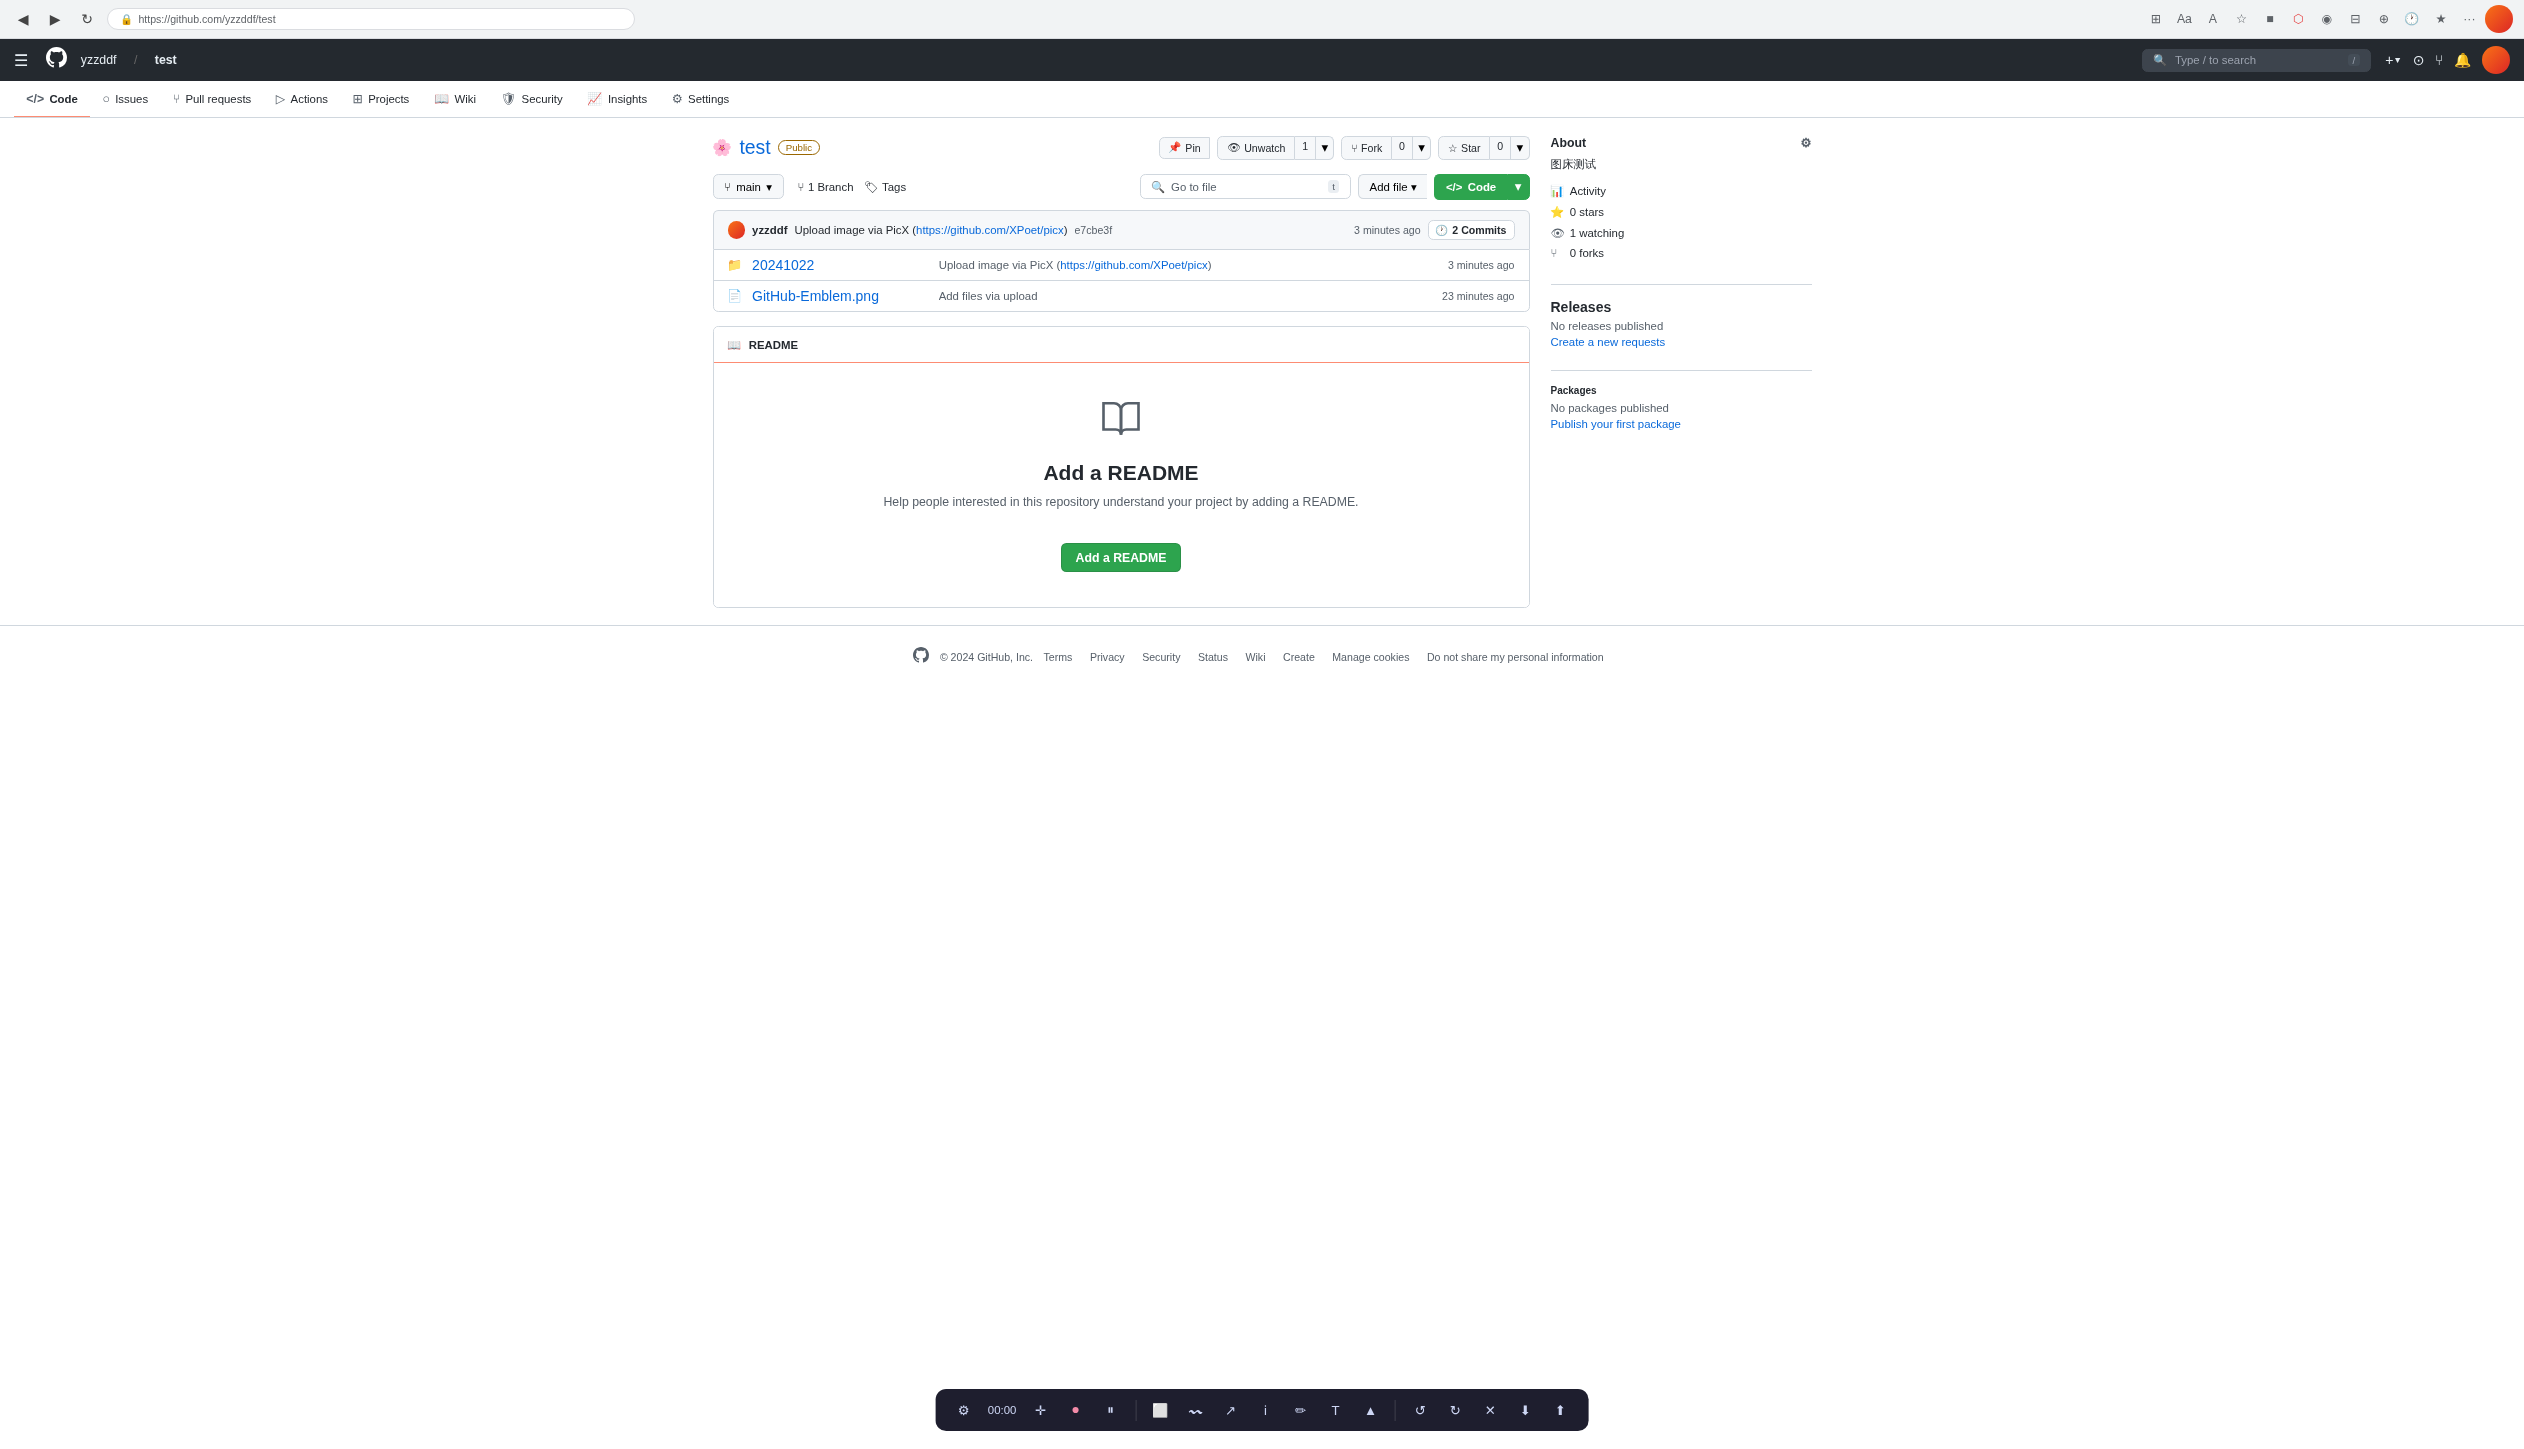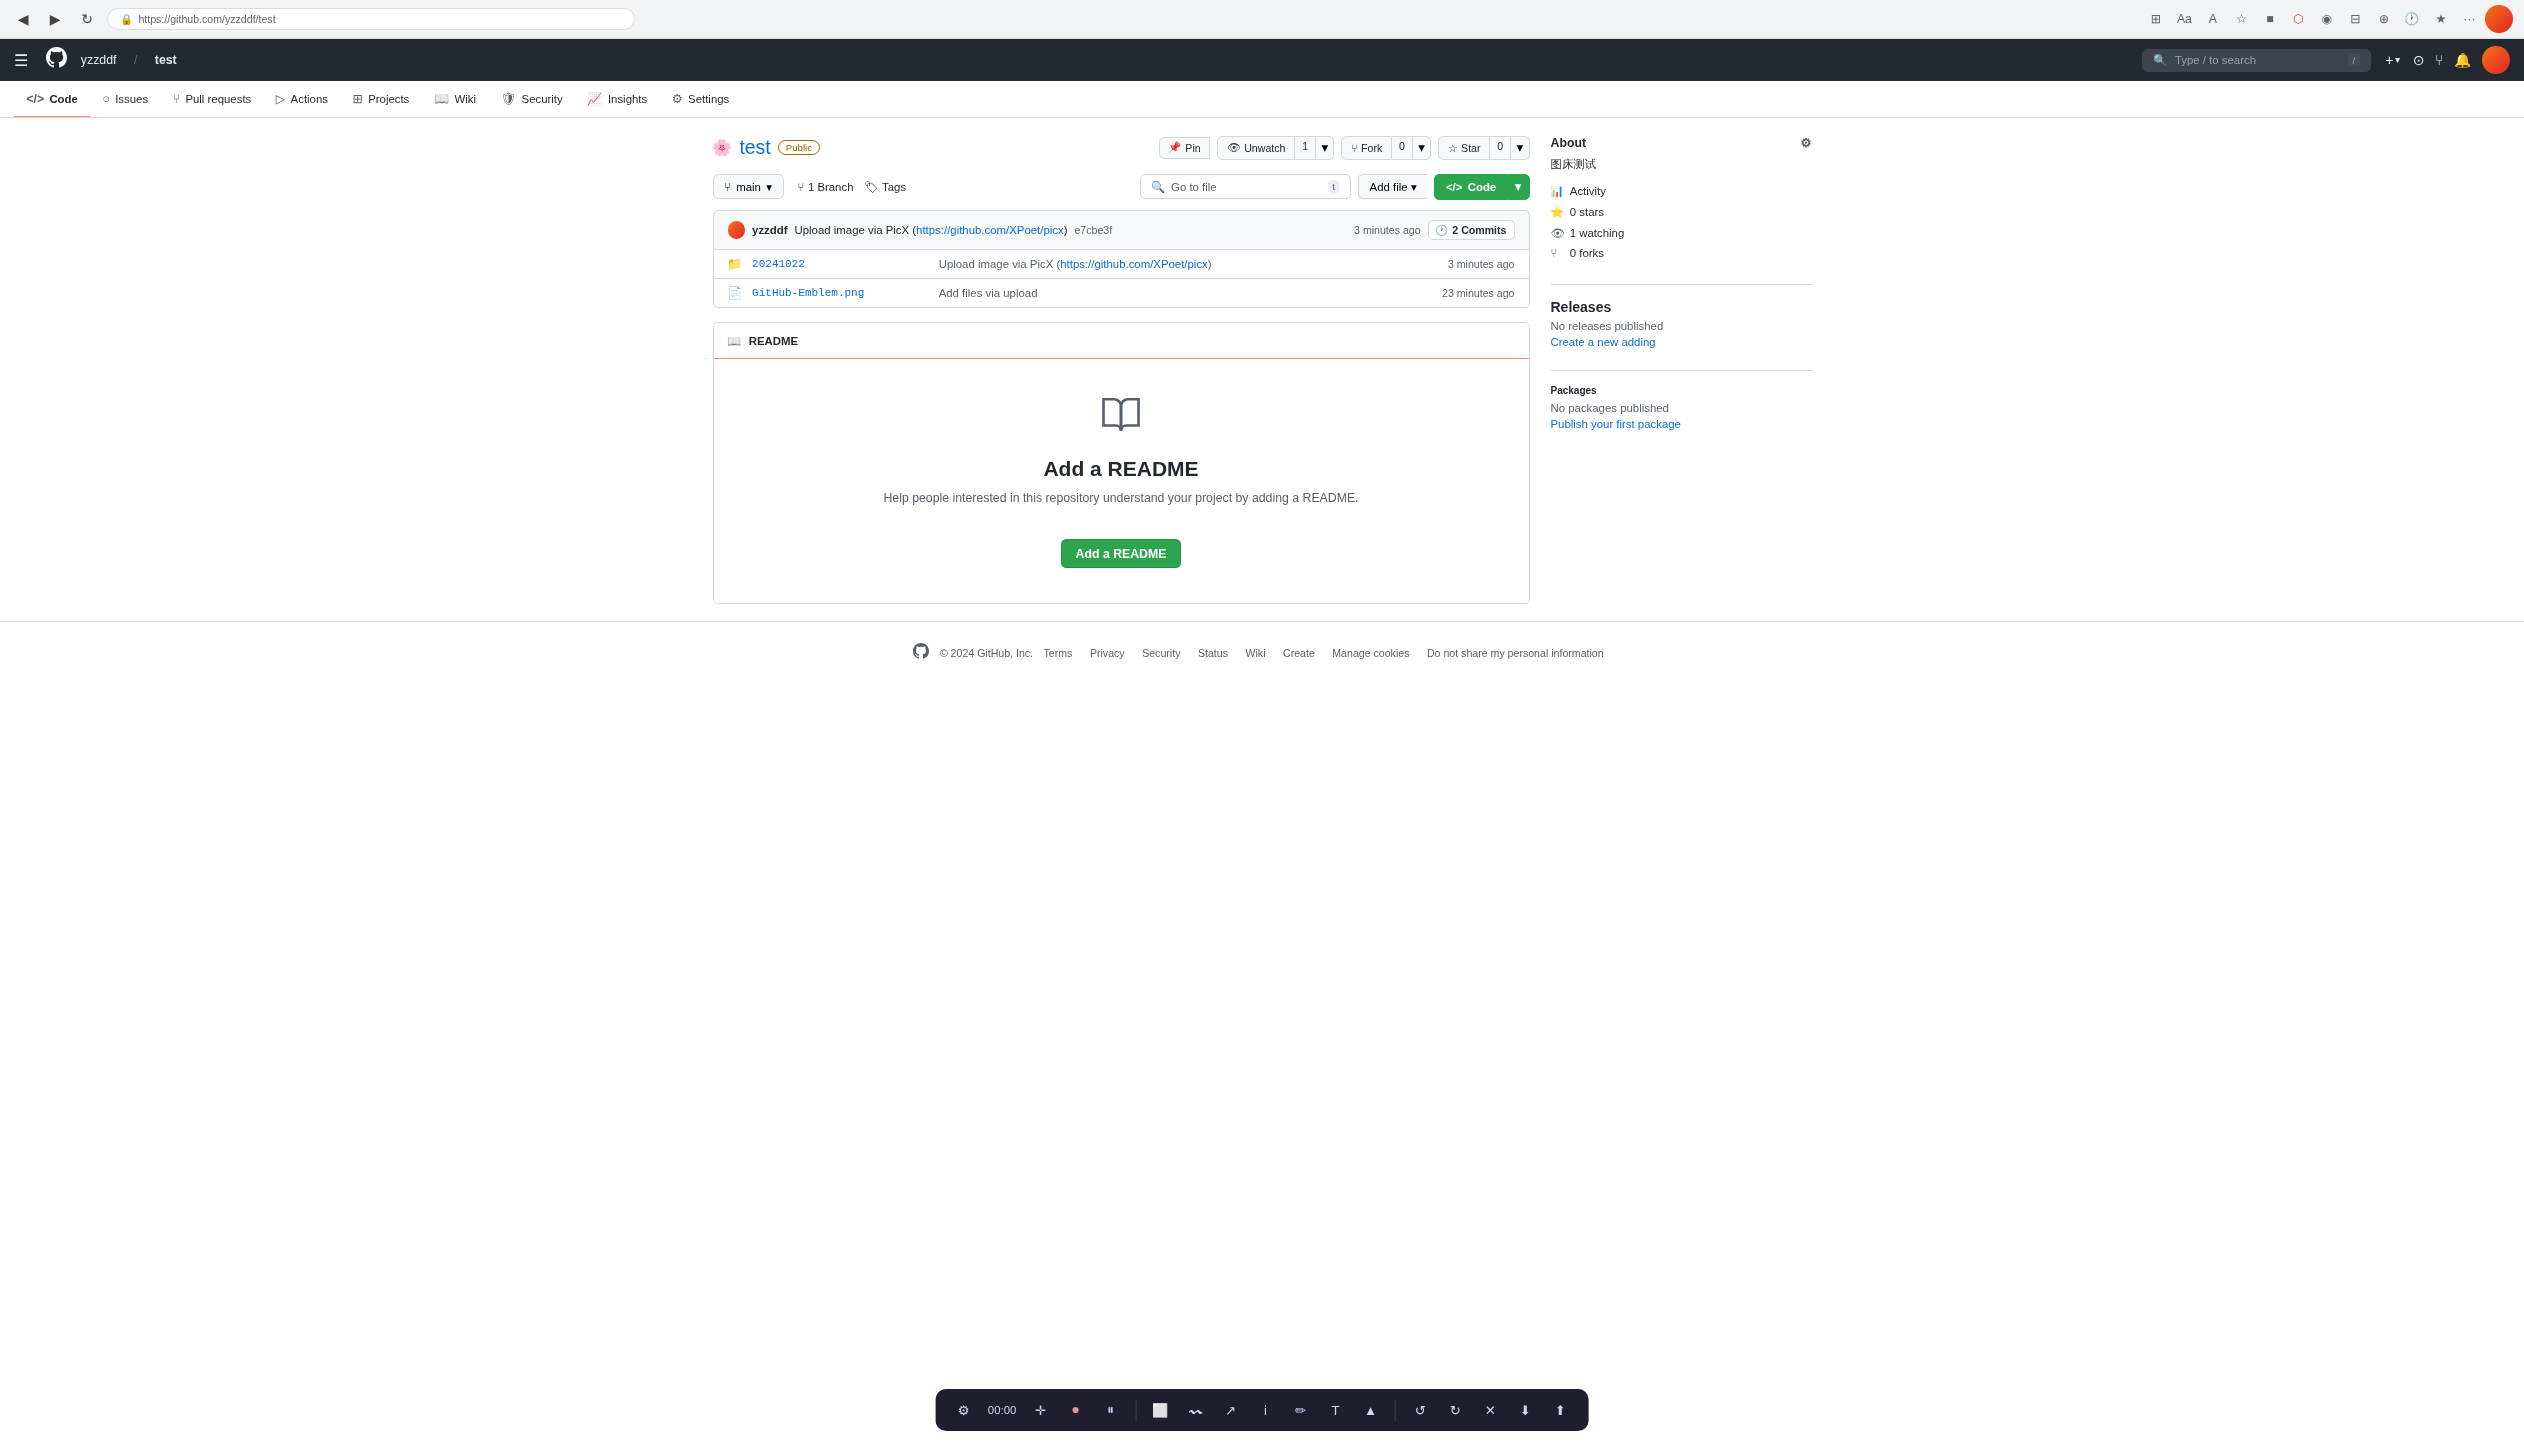--- a/index.html
+++ b/index.html
@@ -315,27 +315,26 @@
       display: flex;
       align-items: center;
       padding: 7px 14px;
       border-top: 0.9px solid #d0d7de;
       gap: 10.6px;
     }
     .file-row:first-child { border-top: none; }
     .file-icon { color: #57606a; font-size: 12.3px; width: 14px; flex-shrink: 0; }
     .file-icon.folder { color: #54aeff; }
     .file-name {
-      font-size: 11px;
+      font-size: 14px;
       color: #0969da;
       cursor: pointer;
       text-decoration: none;
       flex: 0 0 176px;
       min-width: 0;
-      font-family: Liberation Mono, monospace;
     }
     .file-commit-msg {
       font-size: 11.4px;
       color: #57606a;
       flex: 1;
       white-space: nowrap;
       overflow: hidden;
       text-overflow: ellipsis;
     }
     .file-commit-msg a { color: #0969da; text-decoration: none; }
@@ -770,21 +769,21 @@
           <span>0 forks</span>
         </li>
       </ul>
     </div>
 
     <hr class="sidebar-divider">
 
     <div class="sidebar-section">
       <div class="sidebar-releases-title">Releases</div>
       <p class="sidebar-no-releases">No releases published</p>
-      <a class="sidebar-link">Create a new adding</a>
+      <a class="sidebar-link">Create a new requests</a>
     </div>
 
     <hr class="sidebar-divider">
 
     <div class="sidebar-section">
       <div class="sidebar-packages-title">Packages</div>
       <p class="sidebar-no-releases">No packages published</p>
       <a class="sidebar-link">Publish your first package</a>
     </div>
   </aside>

